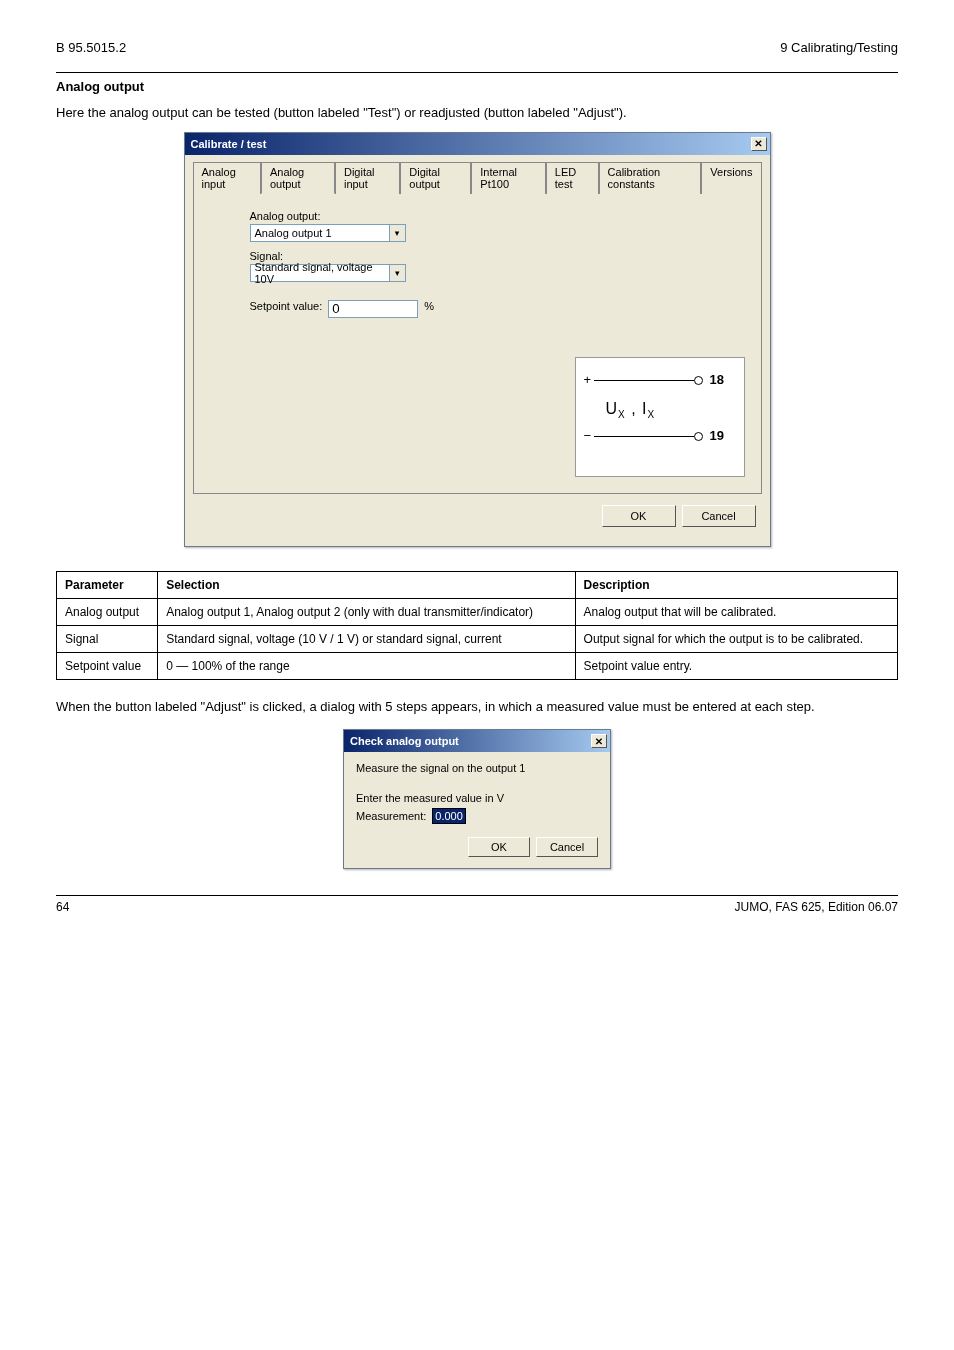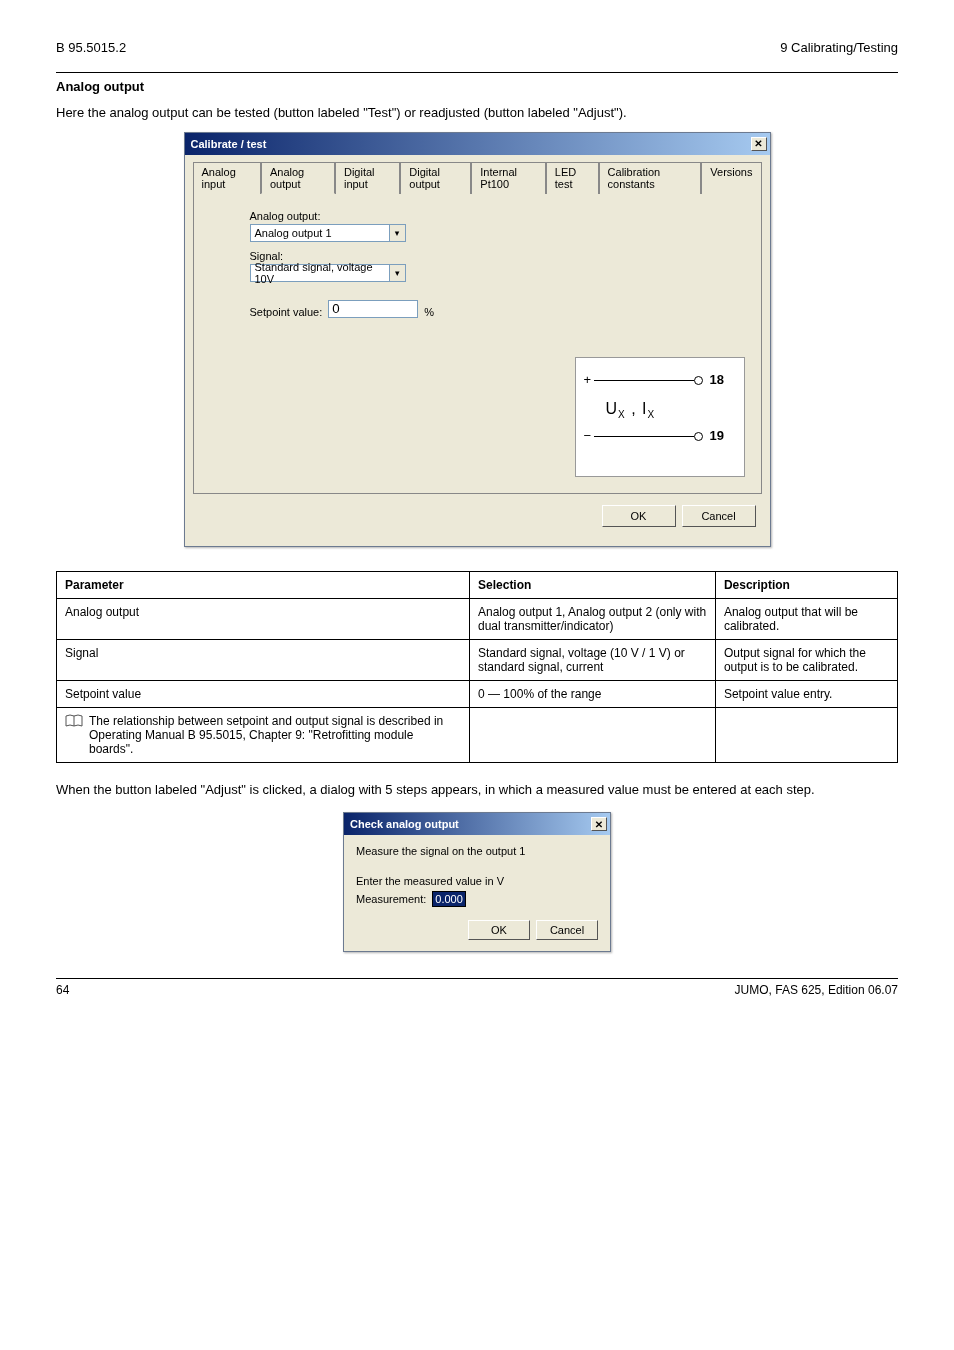--- a/index.html
+++ b/index.html
@@ -18,21 +18,21 @@
   .tb-close { width:16px; height:14px; background:#ece9d8; border:1px solid #555; border-top-color:#fff; border-left-color:#fff; display:flex; align-items:center; justify-content:center; font-size:10px; color:#000; cursor:default;}
   .dlg-body { background:#ece9d8; padding:6px 8px 8px;}
   .tabstrip { display:flex; border-bottom:1px solid #888; font-size:11px;}
   .tab { padding:3px 8px; border:1px solid #888; border-bottom:none; background:#ece9d8; margin-right:0; position:relative; top:1px; cursor:default;}
   .tab.act { background:#ece9d8; border-bottom:1px solid #ece9d8; z-index:2;}
   .tabpage { border:1px solid #888; border-top:none; padding:16px; min-height:300px; background:#ece9d8; display:flex;}
   .form-col { width:55%; padding-left:40px;}
   .lbl { display:block; margin-bottom:2px;}
   .combo { background:#fff; border:1px solid #7b9ebd; height:18px; width:156px; display:flex; align-items:center; justify-content:space-between; padding:0 0 0 4px; margin-bottom:8px;}
   .combo .arrow { width:16px; height:16px; background:#ece9d8; border-left:1px solid #7b9ebd; display:flex;align-items:center;justify-content:center; font-size:9px;}
-  .sp-row { display:flex; align-items:flex-end; margin:18px 0;}
+  .sp-row { display:flex; align-items:flex-start; margin:18px 0;}
   .sp-row .sptxt { margin-right:6px;}
   .txtbox { background:#fff; border:1px solid #7b9ebd; height:18px; width:90px; padding:0 3px;}
   .pct { margin-left:6px;}
   .btn { height:22px; width:92px; background:#ece9d8; border:1px solid #555; border-top-color:#fff; border-left-color:#fff; font-size:11px; cursor:default; margin:3px 0;}
   .btn-col { display:flex; flex-direction:column; align-items:flex-start; margin-left:34px;}
   .diag-col { flex:1; display:flex; align-items:flex-end; justify-content:flex-end;}
   .diag { width:170px; height:120px; background:#fff; border:1px solid #999; position:relative; font-size:13px;}
   .diag .line { position:absolute; border-top:1px solid #000;}
   .diag .l18 { top:22px; left:18px; width:100px;}
   .diag .l19 { top:78px; left:18px; width:100px;}
@@ -154,35 +154,20 @@
     <tr>
       <td>Signal</td>
       <td>Standard signal, voltage (10 V / 1 V) or standard signal, current</td>
       <td>Output signal for which the output is to be calibrated.</td>
     </tr>
     <tr>
       <td>Setpoint value</td>
       <td>0 — 100% of the range</td>
       <td>Setpoint value entry.</td>
     </tr>
-    <tr>
-      <td>
-        <div class="cell-flex">
-          <span class="book-icon">
-            <svg width="18" height="14" viewBox="0 0 18 14">
-                  <path d="M1 2 Q5 0 9 2 Q13 0 17 2 V12 Q13 10 9 12 Q5 10 1 12 Z" fill="none" stroke="#555" stroke-width="1"></path>
-                  <line x1="9" y1="2" x2="9" y2="12" stroke="#555"></line>
-                </svg>
-          </span>
-          <span>The relationship between setpoint and output signal is described in Operating Manual B 95.5015, Chapter 9: "Retrofitting module boards".</span>
-        </div>
-      </td>
-      <td></td>
-      <td></td>
-    </tr>
   </tbody>
     </table>
 
   <div class="para">When the button labeled "Adjust" is clicked, a dialog with 5 steps appears, in which a measured value must be entered at each step.</div>
 
   <div class="dlg2-wrap">
     <div class="dlg2">
       <div class="titlebar">
         <span>Check analog output</span>
         <div class="tb-close">✕</div>

